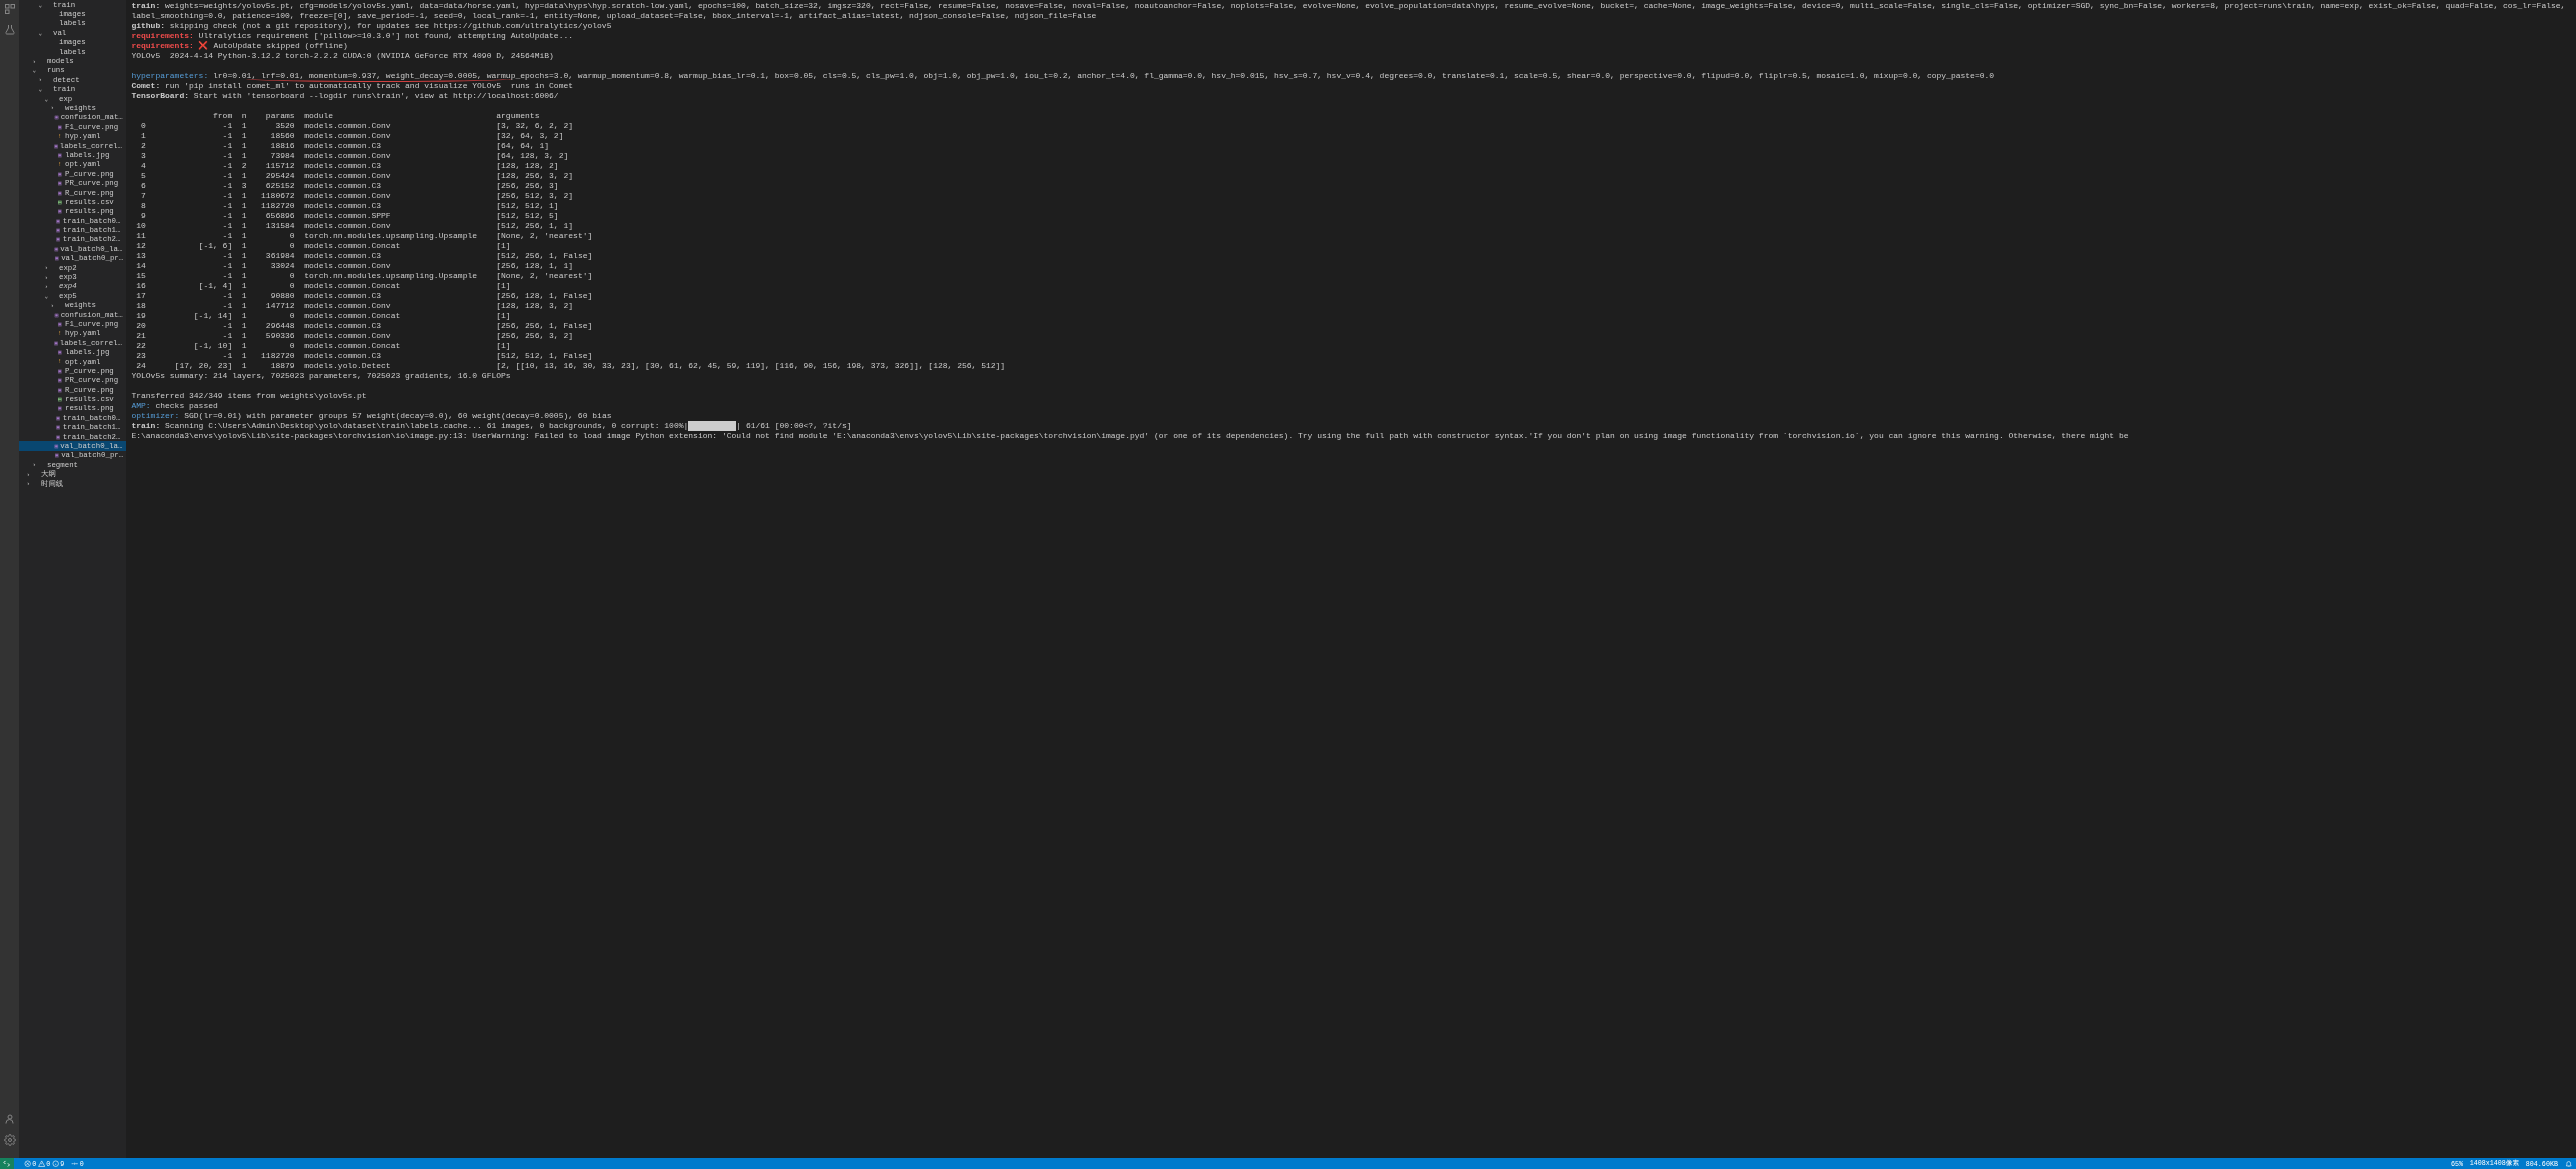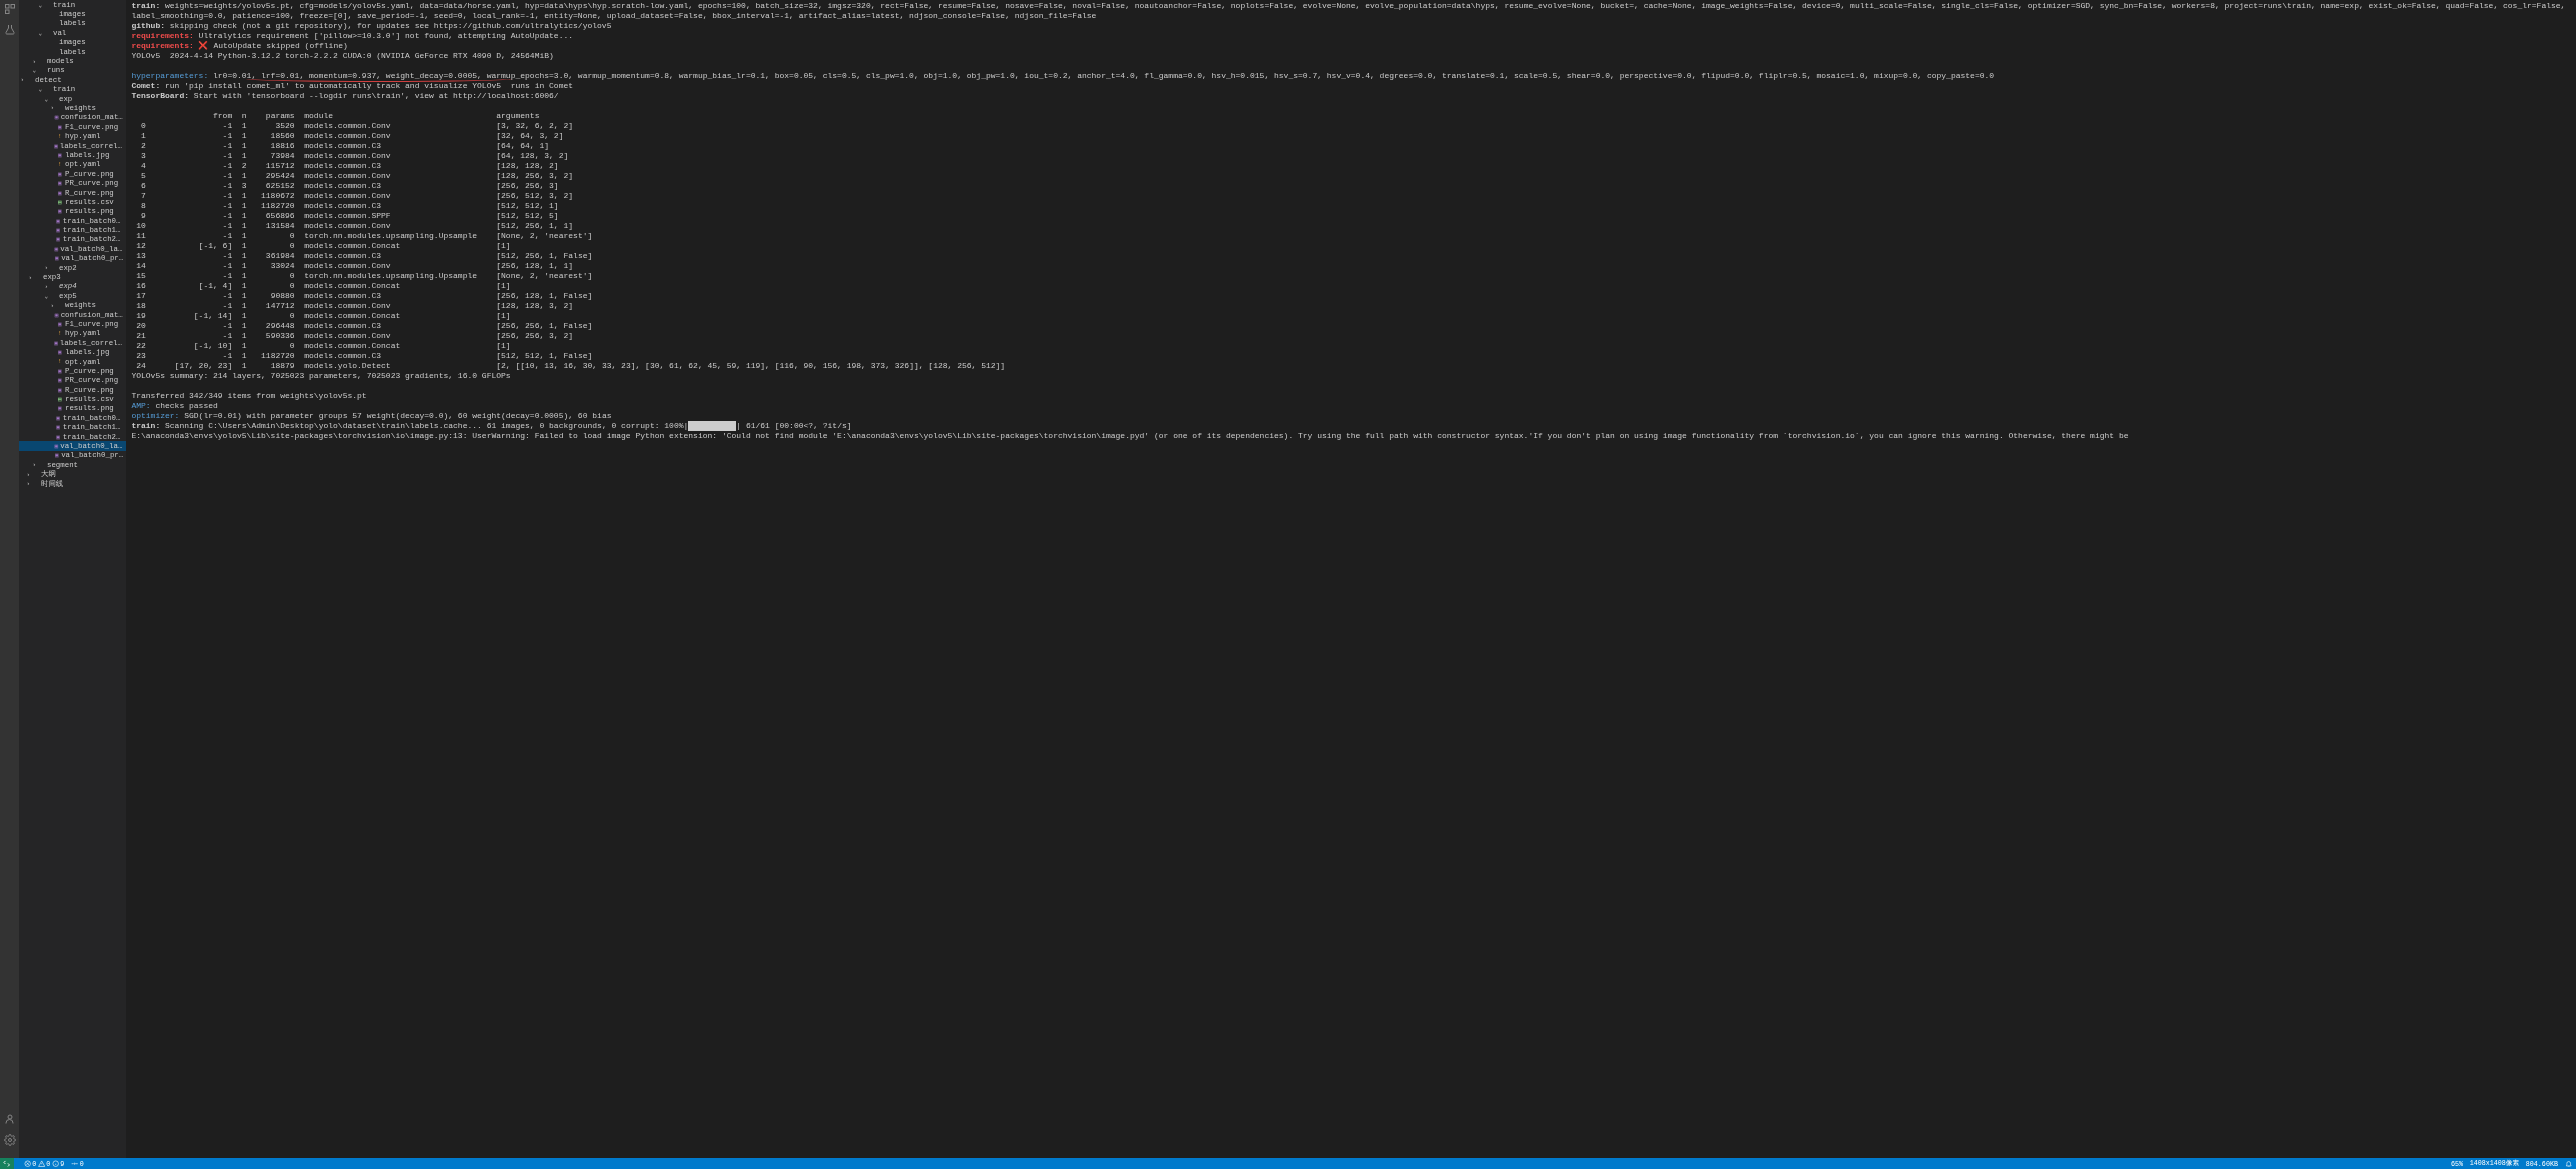--- a/index.html
+++ b/index.html
@@ -153,21 +153,21 @@
       <div class="tree-row" style="padding-left: 12px;">
         <span class="tree-chev">›</span>
         <span class="tree-icon ic-folder"></span>
         <span class="tree-label">models</span>
       </div>
       <div class="tree-row" style="padding-left: 12px;">
         <span class="tree-chev">⌄</span>
         <span class="tree-icon ic-folder"></span>
         <span class="tree-label">runs</span>
       </div>
-      <div class="tree-row" style=" text-align: right;">
+      <div class="tree-row" style="padding-left: 18px; text-align: right;">
         <span class="tree-chev">›</span>
         <span class="tree-icon ic-folder"></span>
         <span class="tree-label">detect</span>
       </div>
       <div class="tree-row" style="padding-left: 18px;">
         <span class="tree-chev">⌄</span>
         <span class="tree-icon ic-folder"></span>
         <span class="tree-label">train</span>
       </div>
       <div class="tree-row" style="padding-left: 24px;">
@@ -258,21 +258,21 @@
       <div class="tree-row" style="padding-left: 30px;">
         <span class="tree-chev"></span>
         <span class="tree-icon ic-jpg">▣</span>
         <span class="tree-label">val_batch0_pred.jpg</span>
       </div>
       <div class="tree-row" style="padding-left: 24px;">
         <span class="tree-chev">›</span>
         <span class="tree-icon ic-folder"></span>
         <span class="tree-label">exp2</span>
       </div>
-      <div class="tree-row" style="padding-left: 8px;">
+      <div class="tree-row" style="padding-left: 24px;">
         <span class="tree-chev">›</span>
         <span class="tree-icon ic-folder"></span>
         <span class="tree-label">exp3</span>
       </div>
       <div class="tree-row" style="padding-left: 24px; font-style: italic;">
         <span class="tree-chev">›</span>
         <span class="tree-icon ic-folder"></span>
         <span class="tree-label">exp4</span>
       </div>
       <div class="tree-row" style="padding-left: 24px;">

